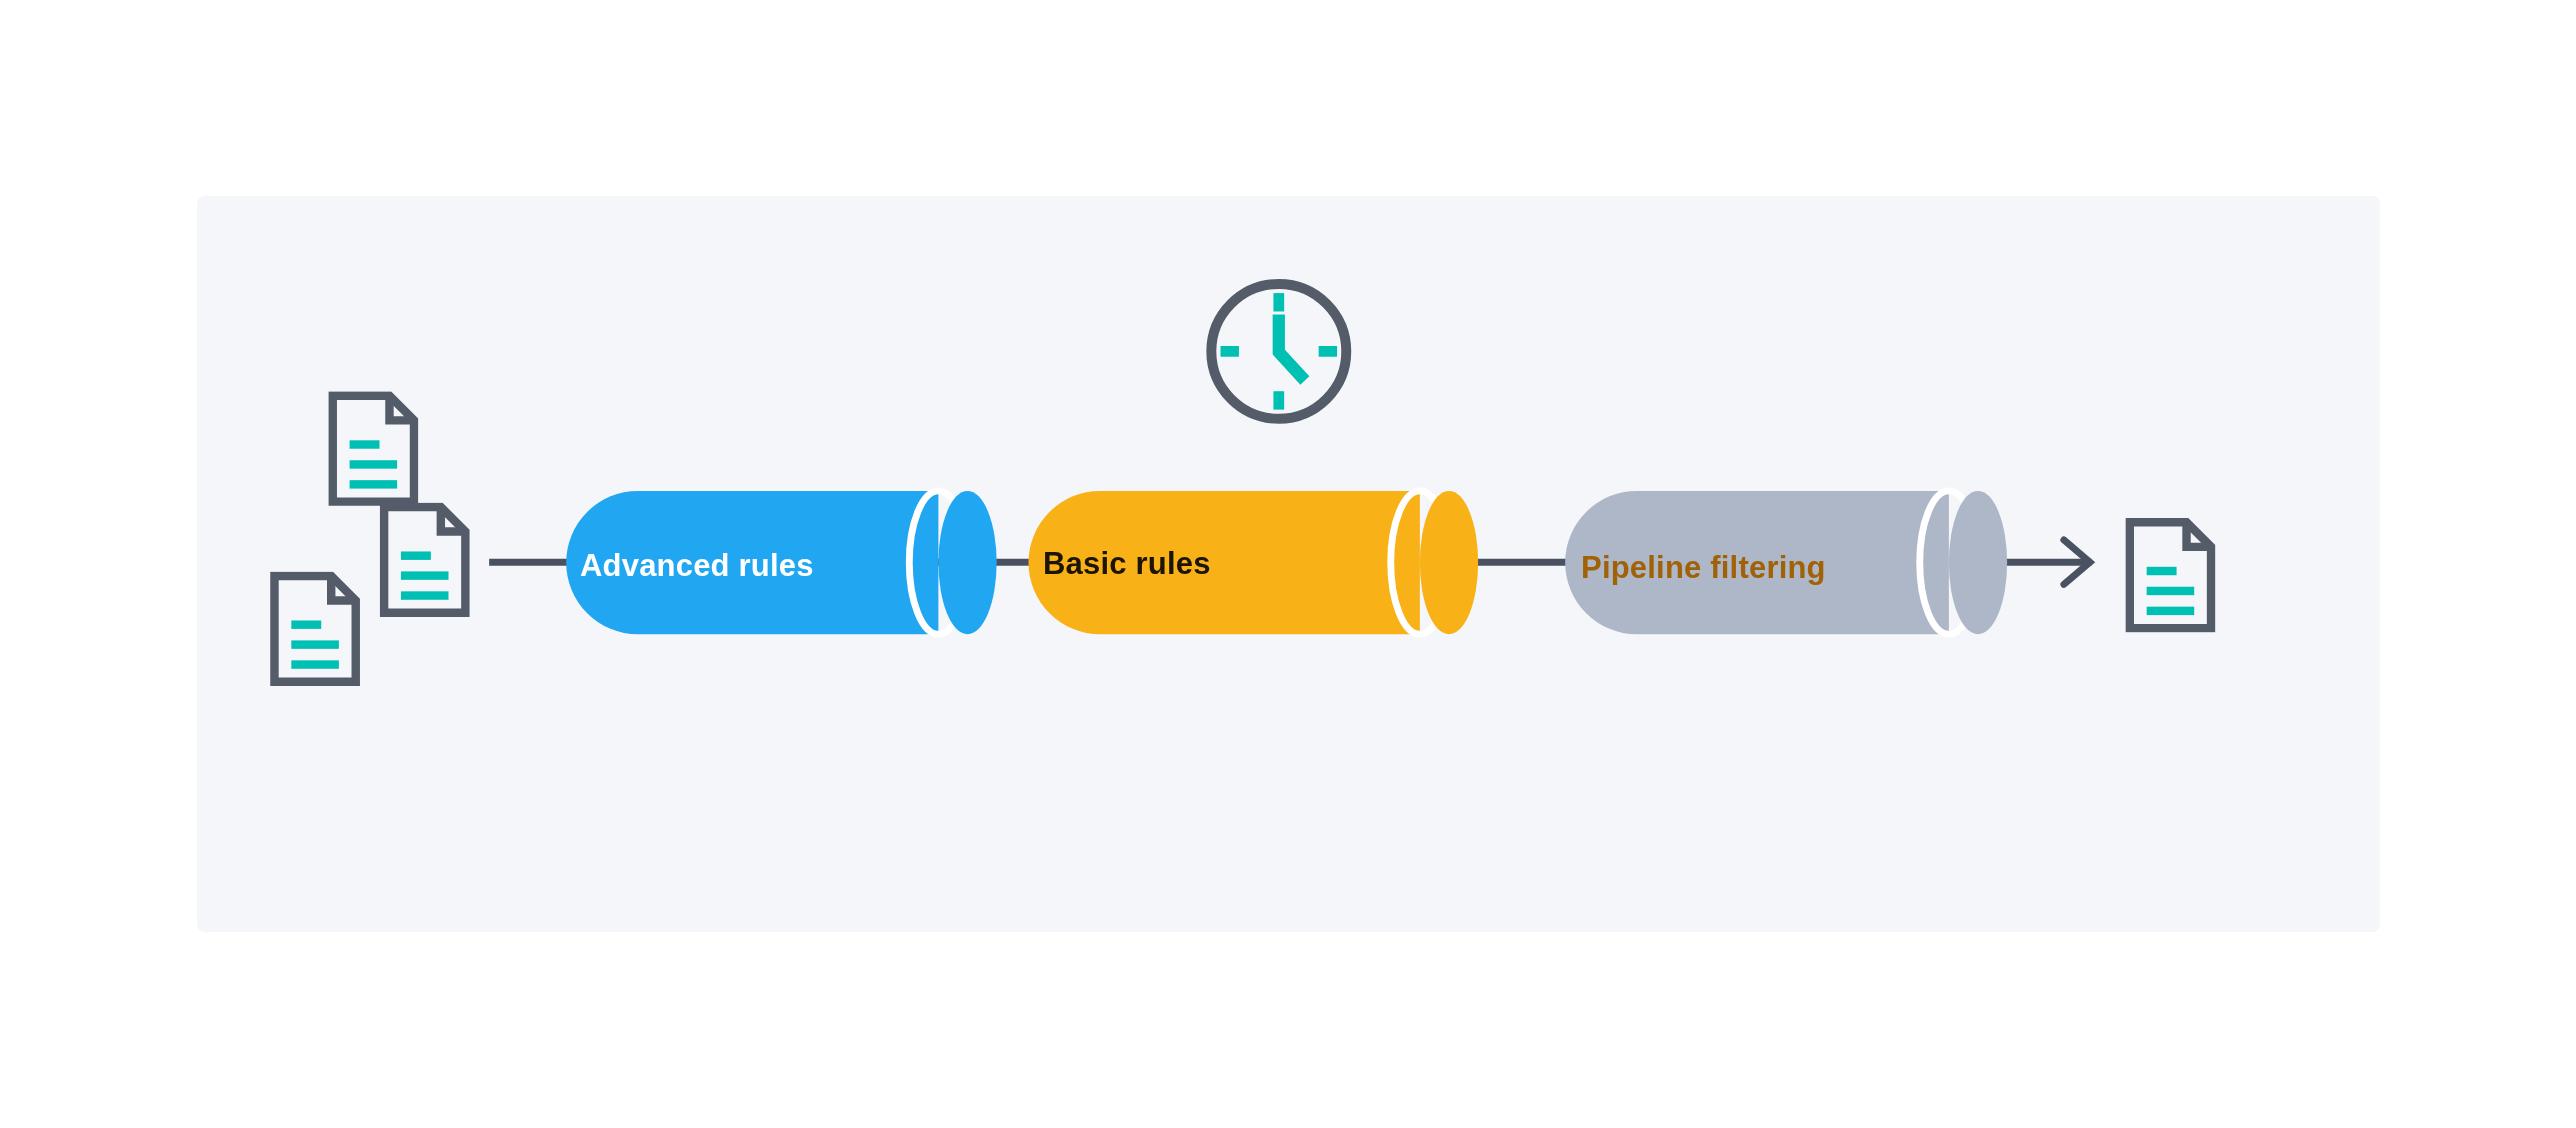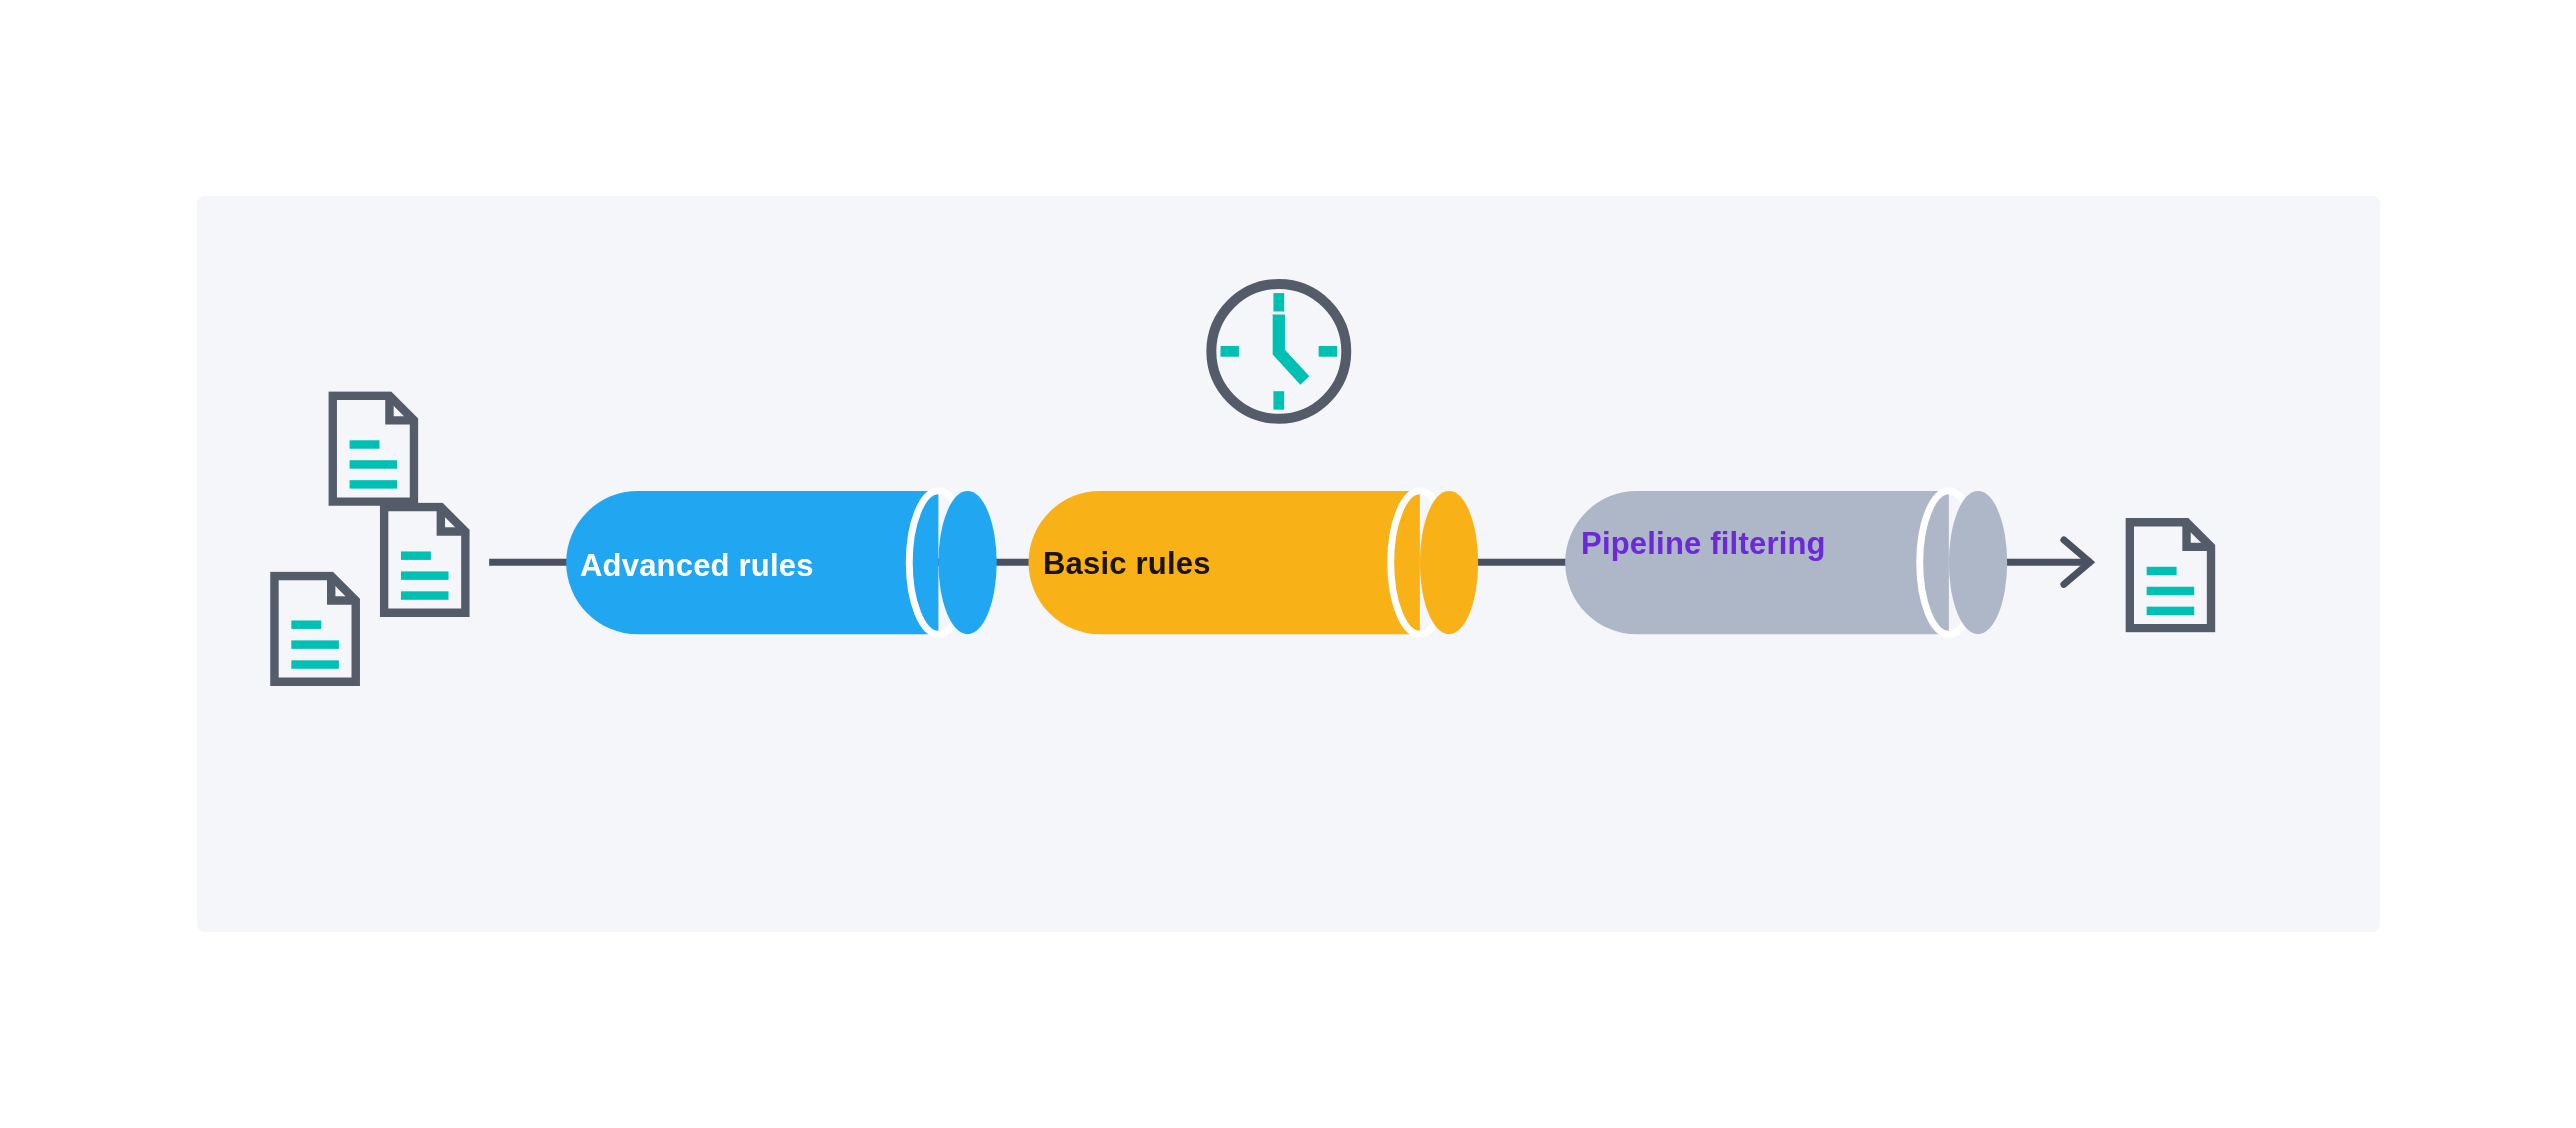--- a/index.html
+++ b/index.html
@@ -58,23 +58,23 @@
     color: #ffffff;
   }
   #label-basic {
     left: 1043px;
     top: 548px;
     width: 359px;
     color: #1c1405;
   }
   #label-pipeline {
     left: 1581px;
-    top: 528px;
+    top: 552px;
     width: 359px;
-    color: #6d28d9;
+    color: #a16207;
   }
 </style>
 </head>
 <body>
 
 <div id="stage">
 
   <div id="canvas-panel"></div>
 
   <svg id="diagram-svg" viewBox="0 0 3360 1472">

